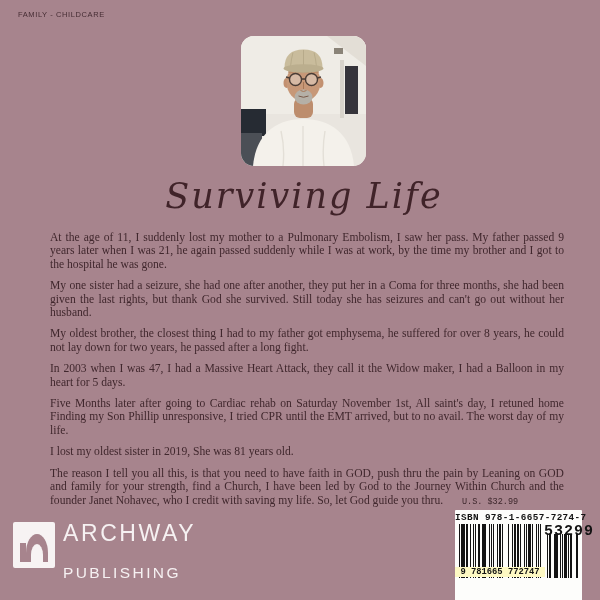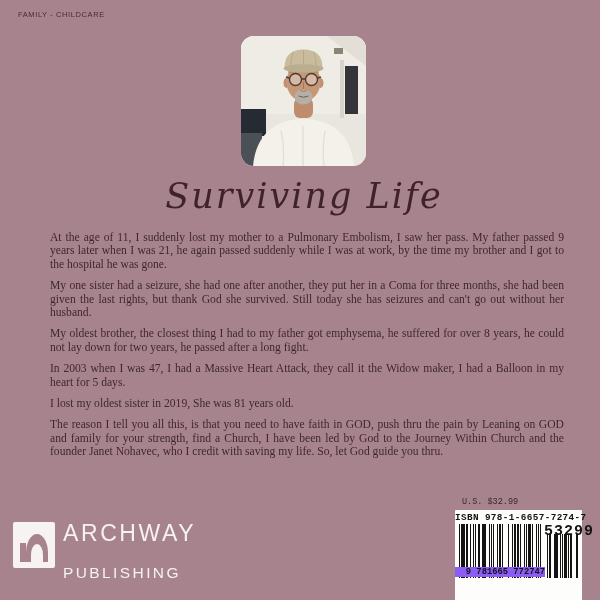--- a/index.html
+++ b/index.html
@@ -58,22 +58,22 @@
     background:#fdfdfb; border-radius:1px;
     font-family:"Liberation Mono", monospace; color:#131313;
   }
   .bc-isbn {
     position:absolute; left:0; top:2px; width:127px; text-align:center;
     font-size:9.3px; font-weight:bold; letter-spacing:0.4px; white-space:nowrap;
   }
   .bc-main { position:absolute; left:4px; top:14px; width:82px; height:54px; }
   .bc-main svg, .bc-addon svg { display:block; width:100%; height:100%; }
   .bc-digits {
-    position:absolute; left:0px; top:57px; width:90px; text-align:right;
-    background:#8b5cf6; font-size:8.8px; font-weight:bold; white-space:nowrap;
+    position:absolute; left:0px; top:57px; width:90px; text-align:center;
+    background:#fef9c3; font-size:8.8px; font-weight:bold; white-space:nowrap;
   }
   .bc-addon-label {
     position:absolute; left:89px; top:13px; width:35px; text-align:center;
     font-size:15px; font-weight:bold; letter-spacing:1px;
   }
   .bc-addon { position:absolute; left:90px; top:24px; width:33px; height:44px; }
 </style>
 </head>
 <body>
 
@@ -110,20 +110,21 @@
   </svg>
 </div>
 
 <div class="book-title">Surviving Life</div>
 
 <div class="blurb">
   <p>At the age of 11, I suddenly lost my mother to a Pulmonary Embolism, I saw her pass. My father passed 9 years later when I was 21, he again passed suddenly while I was at work, by the time my brother and I got to the hospital he was gone.</p>
   <p>My one sister had a seizure, she had one after another, they put her in a Coma for three months, she had been given the last rights, but thank God she survived. Still today she has seizures and can't go out without her husband.</p>
   <p>My oldest brother, the closest thing I had to my father got emphysema, he suffered for over 8 years, he could not lay down for two years, he passed after a long fight.</p>
   <p>In 2003 when I was 47, I had a Massive Heart Attack, they call it the Widow maker, I had a Balloon in my heart for 5 days.</p>
+  <p>Five Months later after going to Cardiac rehab on Saturday November 1st, All saint's day, I retuned home Finding my Son Phillip unresponsive, I tried CPR until the EMT arrived, but to no avail. The worst day of my life.</p>
   <p>I lost my oldest sister in 2019, She was 81 years old.</p>
   <p>The reason I tell you all this, is that you need to have faith in GOD, push thru the pain by Leaning on GOD and family for your strength, find a Church, I have been led by God to the Journey Within Church and the founder Janet Nohavec, who I credit with saving my life. So, let God guide you thru.</p>
 </div>
 
 <div class="logo">
   <div class="logo-square">
     <div class="arch-stem"></div>
     <div class="arch-u">
         <div class="arch-hole"></div>
       </div>

